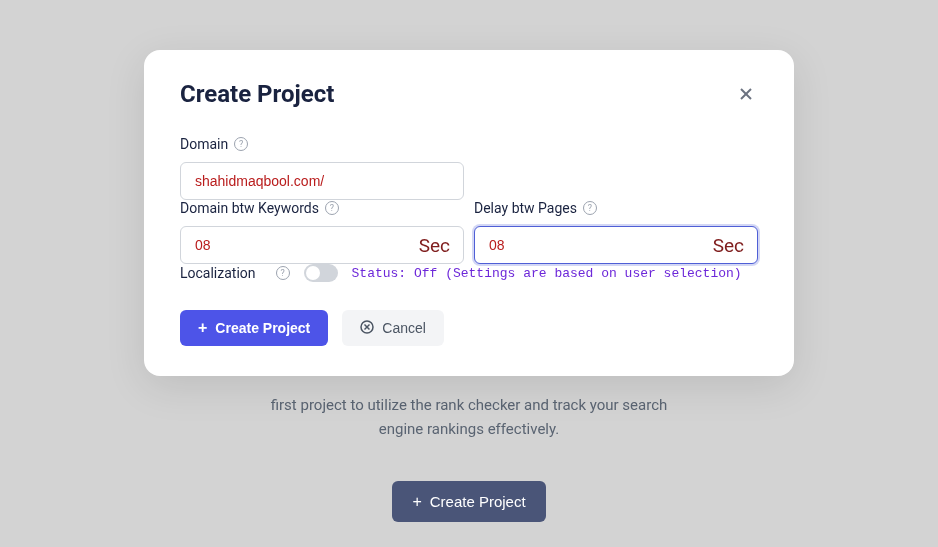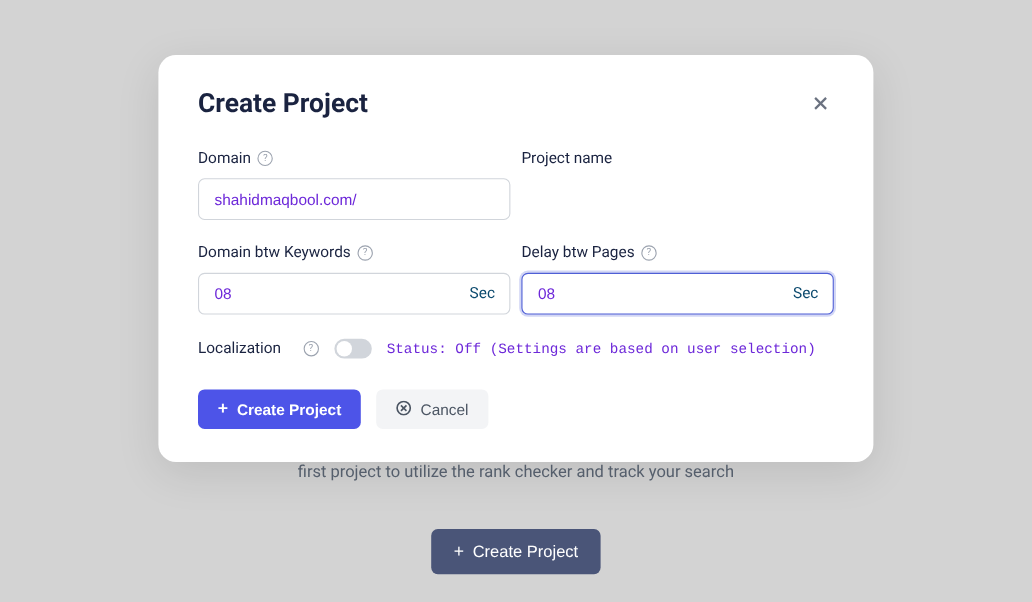--- a/index.html
+++ b/index.html
@@ -71,21 +71,20 @@
       color: #6b7280;
       cursor: pointer;
       padding: 4px;
       display: flex;
       align-items: center;
       justify-content: center;
     }
     .form-row {
       display: flex;
       gap: 10px;
-      margin-bottom: 22px;
     }
     .form-group {
       flex: 1;
     }
     .form-label {
       display: flex;
       align-items: center;
       gap: 6px;
       font-size: 14px;
       color: #1a2340;
@@ -101,34 +100,34 @@
       justify-content: center;
       font-size: 9px;
       color: #9ca3af;
     }
     .form-input {
       width: 100%;
       padding: 10px 14px;
       border: 1px solid #d1d5db;
       border-radius: 6px;
       font-size: 14px;
-      color: #6d28d9;
+      color: #b91c1c;
       outline: none;
     }
     .input-unit-wrap {
       position: relative;
       border-radius: 12px;
     }
     .input-unit {
       position: absolute;
       right: 14px;
       top: 50%;
       transform: translateY(-50%);
-      color: #0c4a6e;
-      font-size: 14px;
+      color: #7f1d1d;
+      font-size: 19px;
       pointer-events: none;
     }
     .input-unit-wrap .form-input {
       padding-right: 48px;
     }
     .focused {
       border-color: #4f5fd6;
       box-shadow: 0 0 0 2px rgba(79,95,214,0.25);
     }
     .localization-row {
@@ -198,20 +197,21 @@
     }
     .plus-sm { font-size: 16px; line-height: 1; }
   </style>
 </head>
 <body>
 
 <div class="page-bg">
   <div class="page-content">
     <div class="page-desc">
       <div>first project to utilize the rank checker and track your search</div>
+      <div>engine rankings effectively.</div>
     </div>
     <button class="page-create-btn">
       <span class="plus-sm">+</span>
       <span>Create Project</span>
     </button>
   </div>
 </div>
 
 <div class="modal">
   <div class="modal-header">
@@ -226,23 +226,20 @@
 
   <div class="form-row">
     <div class="form-group">
       <div class="form-label">
         <span>Domain</span>
         <span class="help-icon">?</span>
       </div>
       <input class="form-input" type="text" value="shahidmaqbool.com/" style="">
     </div>
     <div class="form-group">
-      <div class="form-label">
-        <span>Project name</span>
-      </div>
     </div>
   </div>
 
   <div class="form-row">
     <div class="form-group">
       <div class="form-label">
         <span>Domain btw Keywords</span>
         <span class="help-icon">?</span>
       </div>
       <div class="input-unit-wrap">

